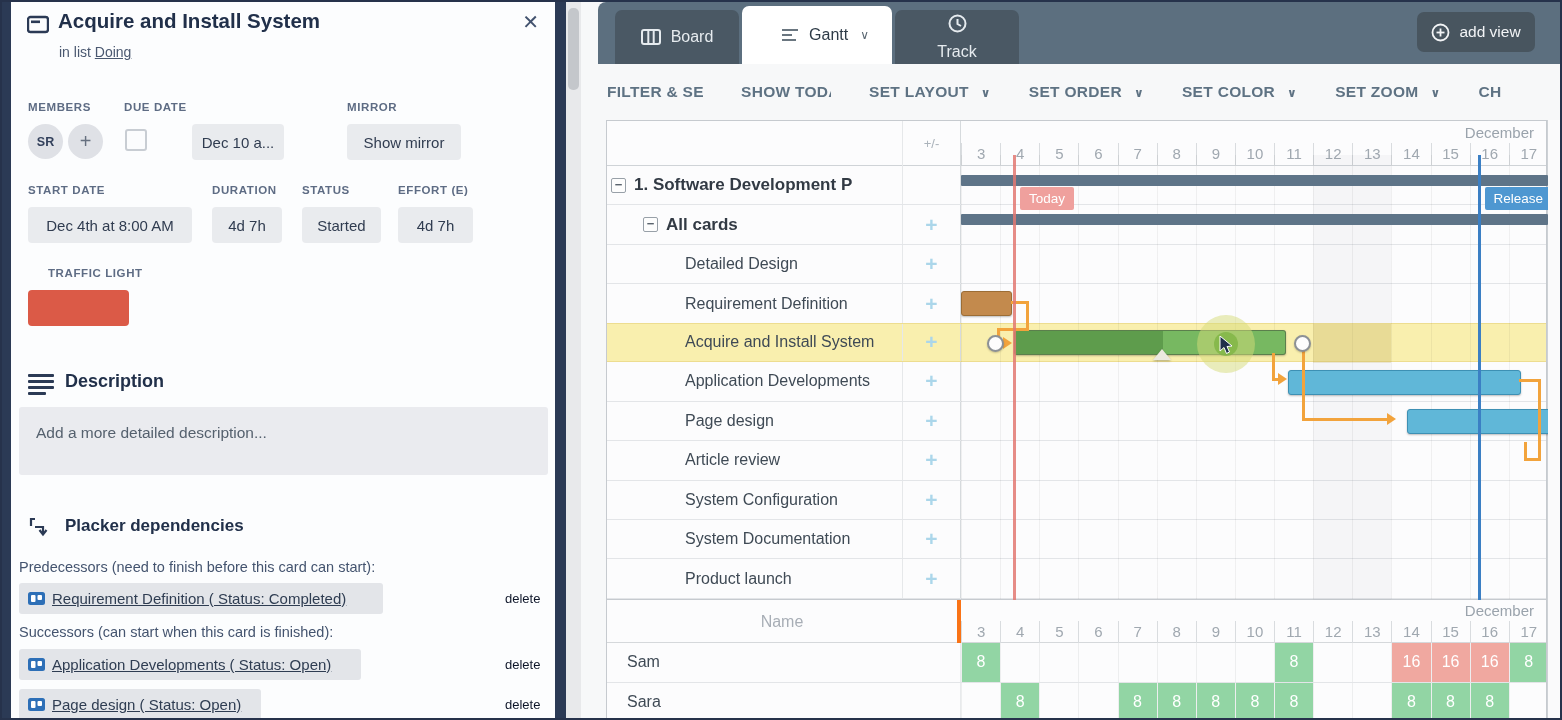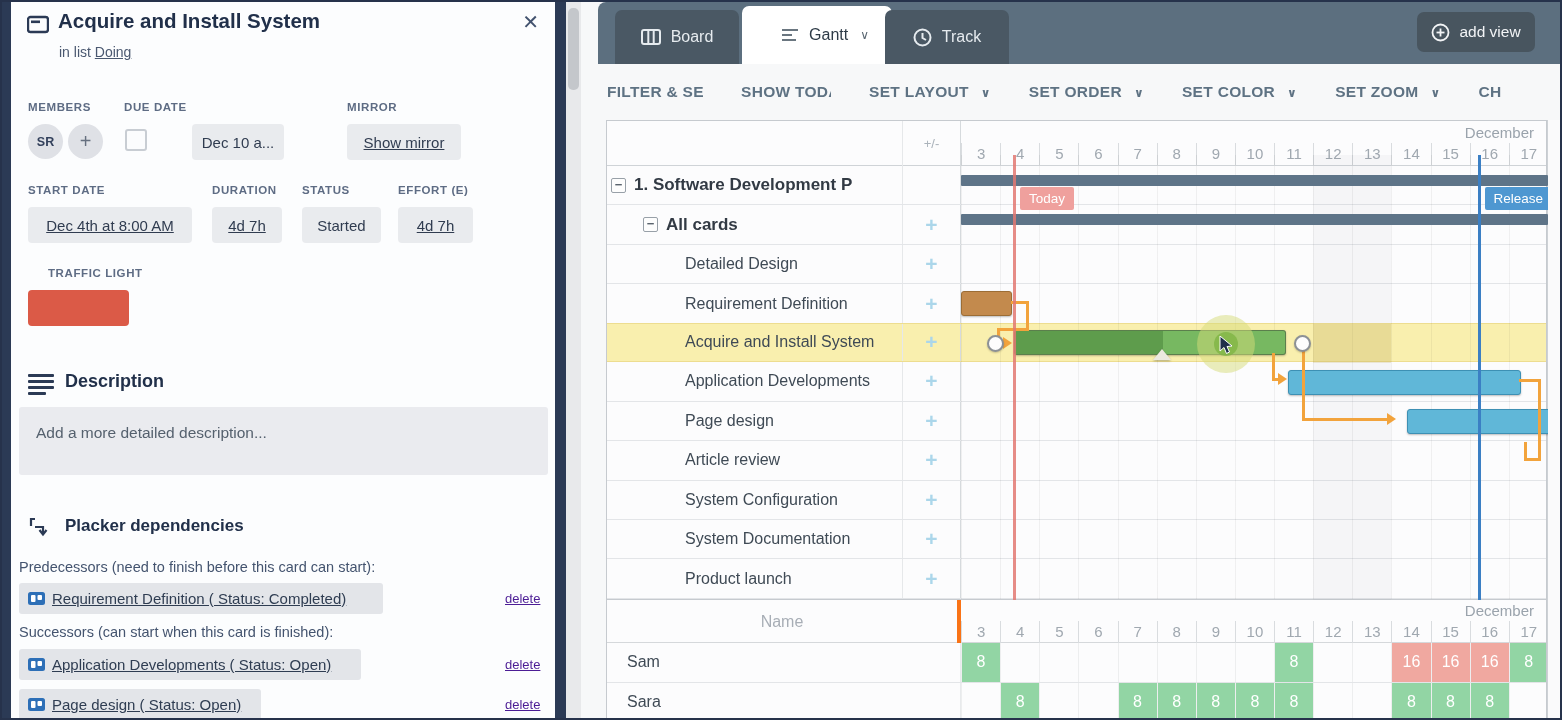--- a/index.html
+++ b/index.html
@@ -12,30 +12,30 @@
   .card-title{position:absolute;left:47px;top:7px;font-size:20.5px;font-weight:700;color:#21304A;white-space:nowrap;}
   .card-title-icon{position:absolute;left:16px;top:13px;}
   .close-x{position:absolute;right:16px;top:8px;font-size:20px;color:#42526E;cursor:pointer;}
   .in-list{position:absolute;left:48px;top:42px;font-size:14px;color:#4A5870;}
   .in-list a{color:#4A5870;text-decoration:underline;}
   .flabel{position:absolute;font-size:11.5px;font-weight:700;letter-spacing:.6px;color:#5E6C84;}
   .avatar{position:absolute;width:35px;height:35px;border-radius:50%;background:#DFE1E6;display:flex;align-items:center;justify-content:center;font-size:12.5px;font-weight:700;color:#33415C;}
   .avatar.add{font-weight:400;font-size:20px;color:#66707F;}
   .checkbox{position:absolute;width:22px;height:22px;border:2px solid #C8CDD3;border-radius:3px;background:#FBFCFD;}
   .gbtn{position:absolute;height:36px;background:#E9EBEE;border-radius:4px;display:flex;align-items:center;justify-content:center;font-size:15px;color:#303C50;padding:0 10px;cursor:pointer;white-space:nowrap;}
-  .gbtn.u{ text-decoration:underline;text-align:center;}
+  .gbtn.u{ text-align:center;}
   .traffic{position:absolute;left:17px;top:288px;width:101px;height:36px;border-radius:4px;background:#DB5A47;cursor:pointer;}
   .sec-title{position:absolute;font-size:18px;font-weight:700;color:#21304A;}
   .desc-lines{position:absolute;left:17px;top:372px;width:26px;}
   .desc-lines i{display:block;height:3px;background:#2B3A55;margin-bottom:3px;border-radius:1px;}
   .desc-box{position:absolute;left:8px;top:405px;width:529px;height:68px;background:#EAEBEF;border-radius:3px;padding:17px 17px;font-size:15.5px;color:#55616E;cursor:text;}
   .dep-note{position:absolute;left:8px;font-size:14.5px;color:#44546F;white-space:nowrap;}
   .chip{position:absolute;left:8px;height:31px;background:#E3E5E9;border-radius:3px;display:flex;align-items:center;padding:0 12px 0 9px;font-size:15px;color:#2F3D52;cursor:pointer;white-space:nowrap;}
   .chip span.link{text-decoration:underline;margin-left:7px;}
-  .del{position:absolute;left:494px;font-size:13px;color:#4c1d95;text-decoration:underline;cursor:pointer;}
+  .del{position:absolute;left:494px;font-size:13px;color:#0f172a;cursor:pointer;}
 
   
   #mid-scroll{position:absolute;left:564px;top:0;width:15px;height:720px;background:#E8E9EB;}
   #mid-thumb{position:absolute;left:2px;top:6px;width:11px;height:82px;background:#C4C7CB;border-radius:5px;}
 
   
   #right-panel{position:absolute;left:579px;top:0;width:981px;height:720px;background:#F7F8F9;overflow:hidden;}
   #topbar{position:absolute;left:17px;right:0;top:0;height:62px;background:#5C6F7F;border-radius:8px 0 0 0;}
   .tab{position:absolute;height:54px;border-radius:7px 7px 0 0;display:flex;align-items:center;justify-content:center;gap:10px;font-size:16px;color:#E6EBEF;cursor:pointer;}
   .tab.dark{background:#4A5864;top:8px;}
@@ -231,21 +231,21 @@
     </div>
     <div class="tab active" style="left:161px;width:150px;padding-left:16px;">
       <svg width="18" height="14" viewBox="0 0 18 14">
           <line x1="1" y1="2" x2="17" y2="2" stroke="#6A7680" stroke-width="2"></line>
           <line x1="1" y1="7" x2="11" y2="7" stroke="#6A7680" stroke-width="2"></line>
           <line x1="1" y1="12" x2="15" y2="12" stroke="#6A7680" stroke-width="2"></line>
         </svg>
       <span>Gantt</span>
       <span class="chev">∨</span>
     </div>
-    <div class="tab dark" style="left:304px;width:124px;">
+    <div class="tab dark" style="left:314px;width:124px;flex-direction:column;">
       <svg width="19" height="19" viewBox="0 0 19 19">
           <circle cx="9.5" cy="9.5" r="8" fill="none" stroke="#E6EBEF" stroke-width="2"></circle>
           <path d="M9.5 5 L9.5 10 L13 12" fill="none" stroke="#E6EBEF" stroke-width="2"></path>
         </svg>
       <span>Track</span>
     </div>
     <div id="add-view">
       <svg width="19" height="19" viewBox="0 0 19 19">
           <circle cx="9.5" cy="9.5" r="8" fill="none" stroke="#F2F4F6" stroke-width="1.8"></circle>
           <line x1="9.5" y1="5.5" x2="9.5" y2="13.5" stroke="#F2F4F6" stroke-width="1.8"></line>

